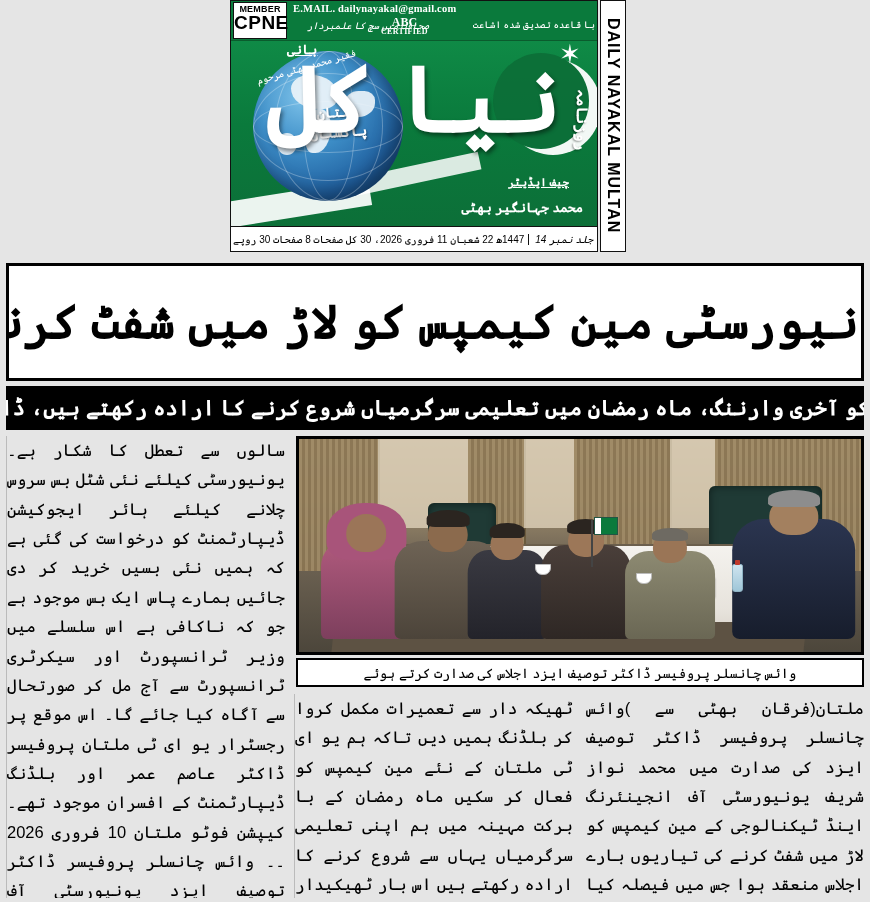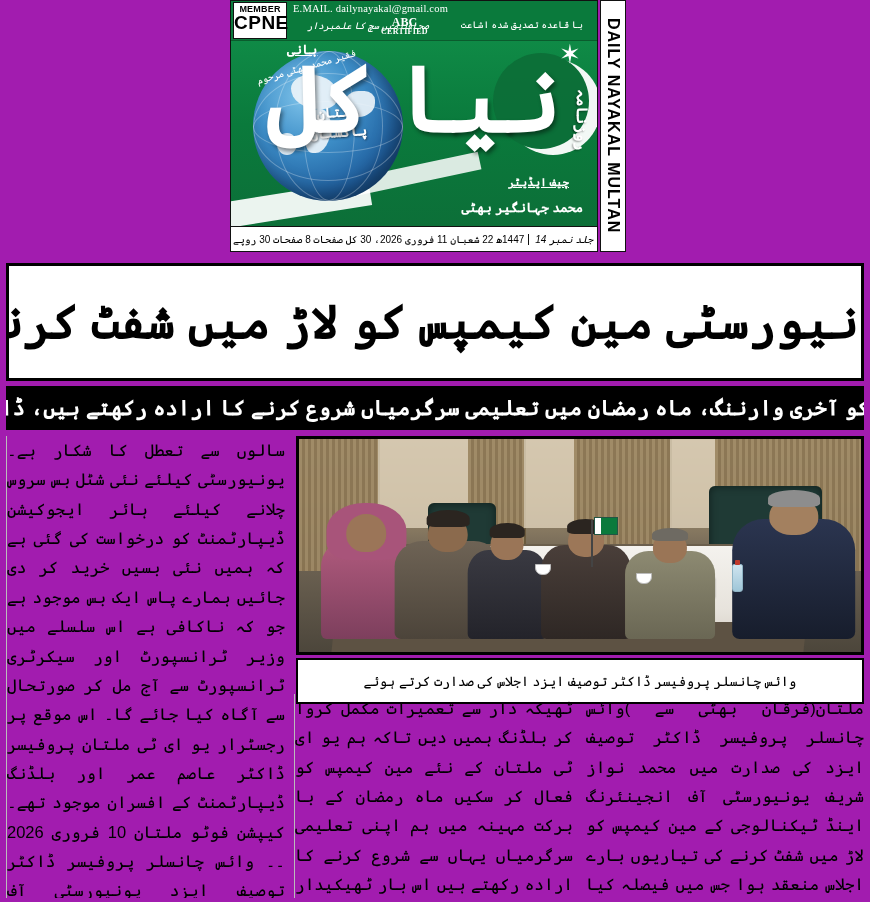--- a/index.html
+++ b/index.html
@@ -13,21 +13,21 @@
     height: 902px;
     font-family: "Liberation Sans", sans-serif;
     overflow: hidden;
     position: relative;
   }
 
   .page {
     width: 870px;
     height: 902px;
     position: relative;
-    background: #a21caf;
+    background: #e5e5e5;
     box-sizing: border-box;
   }
 
   
   .masthead {
     position: absolute;
     left: 230px;
     top: 0;
     width: 400px;
     height: 252px;
@@ -81,21 +81,21 @@
     color: #000;
     display: block;
     margin-top: -1px;
     letter-spacing: .5px;
   }
   .mast-email {
     position: absolute;
     left: 62px;
     top: 2px;
     font-size: 10.5px;
-    font-weight: normal;
+    font-weight: bold;
     color: #ffffff;
     font-family: "Liberation Serif", serif;
     letter-spacing: .2px;
     white-space: nowrap;
     direction: ltr;
   }
   .abc-block {
     position: absolute;
     left: 150px;
     top: 15px;
@@ -113,21 +113,21 @@
   .abc-block .cert {
     display: block;
     font-size: 8px;
     font-weight: bold;
     font-family: "Liberation Serif", serif;
     line-height: 1.1;
     letter-spacing: .3px;
   }
   .mast-ur-left {
     position: absolute;
-    right: 14px;
+    right: 2px;
     top: 18px;
     font-size: 9.5px;
     color: #ffffff;
     direction: rtl;
     white-space: nowrap;
   }
   .mast-ur-mid {
     position: absolute;
     left: 76px;
     top: 19px;
@@ -538,21 +538,21 @@
     width: 5px; height: 5px;
     background: #c0392b;
     border-radius: 1px;
   }
 
   .caption-box {
     position: absolute;
     left: 0;
     top: 222px;
     width: 568px;
-    height: 46px;
+    height: 29px;
     border: 2px solid #000;
     box-sizing: border-box;
     background: #fff;
     display: flex;
     align-items: center;
     justify-content: center;
     overflow: hidden;
   }
   .caption-text {
     font-size: 13.5px;

